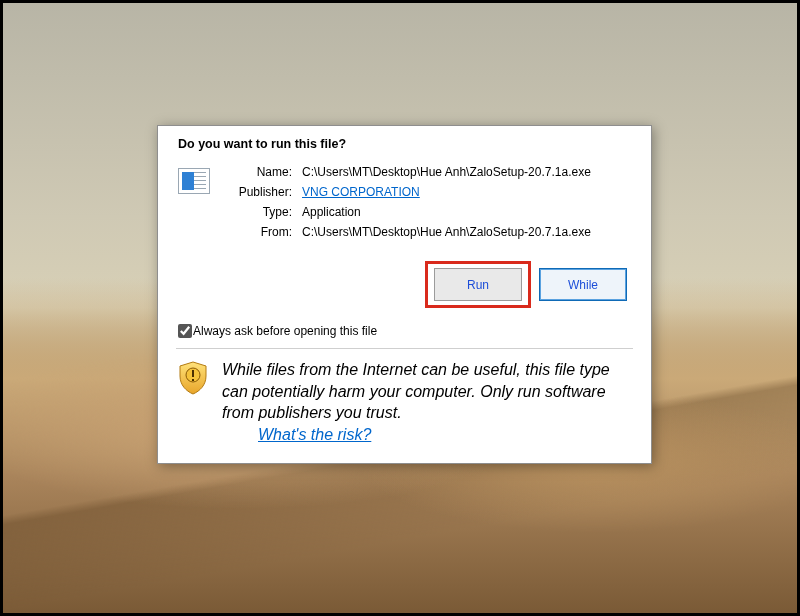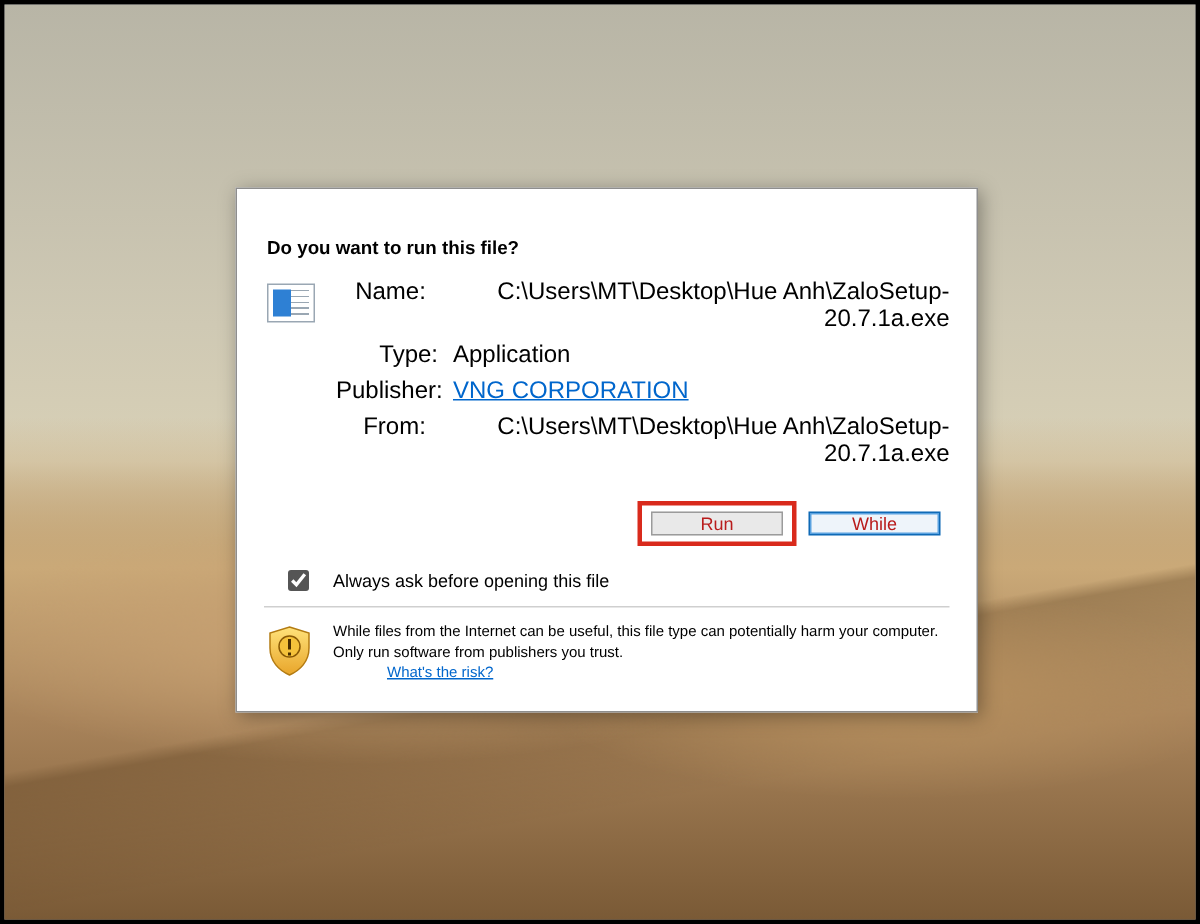--- a/index.html
+++ b/index.html
@@ -26,67 +26,67 @@
   .titlebar {
     display:flex; align-items:center; justify-content:space-between;
     padding: 6px 8px 6px 12px; font-size: 12px; color:#000;
   }
   .close-btn {
     width:28px; height:20px; display:flex; align-items:center; justify-content:center;
     font-size:14px; color:#333; background:transparent; border:none; cursor:pointer;
     line-height:1;
   }
   .body { padding: 6px 18px 14px 18px; }
-  .question { font-weight: 600; font-size: 12.5px; color:#000; margin: 26px 0 14px 2px; }
+  .question { font-weight: 600; font-size: 12.5px; color:#000; margin: 5px 0 14px 2px; }
   .info-row { display:flex; align-items:flex-start; }
   .app-icon {
     width: 32px; height: 26px; margin: 3px 14px 0 2px; position:relative;
     border:1px solid #9aa7b3; background:#fff;
   }
   .app-icon::after{
     content:""; position:absolute; left:3px; top:3px; width:12px; height:18px;
     background:#2e80d4;
   }
   .app-icon::before{
     content:""; position:absolute; right:3px; top:3px; bottom:3px; width:12px;
     background:repeating-linear-gradient(to bottom,#9aa7b3 0 1px, transparent 1px 4px);
   }
   .fields { flex:1; }
-  .field { display:flex; margin-bottom:6px; font-size:16px; }
+  .field { display:flex; margin-bottom:6px; font-size:12px; }
   .label { width:78px; text-align:right; padding-right:10px; color:#000; }
   .value { color:#000;text-align:right; }
   .publisher-link { color:#0066cc; text-decoration: underline; cursor:pointer; }
   .button-row {
     display:flex; justify-content:flex-end; gap:0; margin: 16px 6px 4px 0;
     align-items:center;
   }
   .run-highlight {
     border: 3px solid #d92a1c; padding:4px 6px; display:inline-flex;
   }
   button.win {
-    min-width: 88px; height: 16px; font: 12px "Segoe UI", Tahoma, sans-serif;
-    background:#e9e9e9; border:1px solid #9b9b9b; color:#b91c1c; cursor:pointer;
+    min-width: 88px; height: 33px; font: 12px "Segoe UI", Tahoma, sans-serif;
+    background:#e9e9e9; border:1px solid #9b9b9b; color:#1d4ed8; cursor:pointer;
     padding: 0 14px;
   }
   button.win.primary {
     border:1px solid #0f6ab6; outline:1px solid #5aa2e0; outline-offset:-2px;
     background:#eef4fa;
   }
   .always-row {
-    display:flex; align-items:center; gap:16px; font-size:12px;
-    margin: 16px 0 10px 16px;
+    display:flex; align-items:center; gap:1px; font-size:12px;
+    margin: 16px 0 10px 2px;
   }
   .always-row input[type=checkbox]{ width:14px; height:14px; accent-color:#555; }
   .divider { height:1px; background:#cfcfcf; margin: 0 0 10px 0; }
   .warn-row { display:flex; gap:14px; align-items:flex-start; padding: 0 2px 4px 2px; }
   .shield {
     width:30px; height:34px; position:relative; flex:0 0 30px; margin-top:2px;
   }
   .shield svg { width:30px; height:34px; display:block; }
-  .warn-text { font-size:10px; color:#000; line-height:1.35; }
+  .warn-text { font-size:16px; color:#000; line-height:1.35;font-style:italic; }
   .risk-link { color:#0066cc; text-decoration: underline; cursor:pointer;margin-left:36px; }
 </style>
 </head>
 <body>
 
 <div class="viewport">
   <div class="dune"></div>
 
   <div class="dialog">
 
@@ -94,26 +94,26 @@
       <div class="question">Do you want to run this file?</div>
 
       <div class="info-row">
         <div class="app-icon"></div>
         <div class="fields">
           <div class="field">
             <div class="label">Name:</div>
             <div class="value">C:\Users\MT\Desktop\Hue Anh\ZaloSetup-20.7.1a.exe</div>
           </div>
           <div class="field">
+            <div class="label">Publisher:</div>
+            <div class="value"><a class="publisher-link">VNG CORPORATION</a></div>
+          </div>
+          <div class="field">
             <div class="label">Type:</div>
             <div class="value">Application</div>
-          </div>
-          <div class="field">
-            <div class="label">Publisher:</div>
-            <div class="value"><a class="publisher-link">VNG CORPORATION</a></div>
           </div>
           <div class="field">
             <div class="label">From:</div>
             <div class="value">C:\Users\MT\Desktop\Hue Anh\ZaloSetup-20.7.1a.exe</div>
           </div>
         </div>
       </div>
 
       <div class="button-row">
         <span class="run-highlight">

